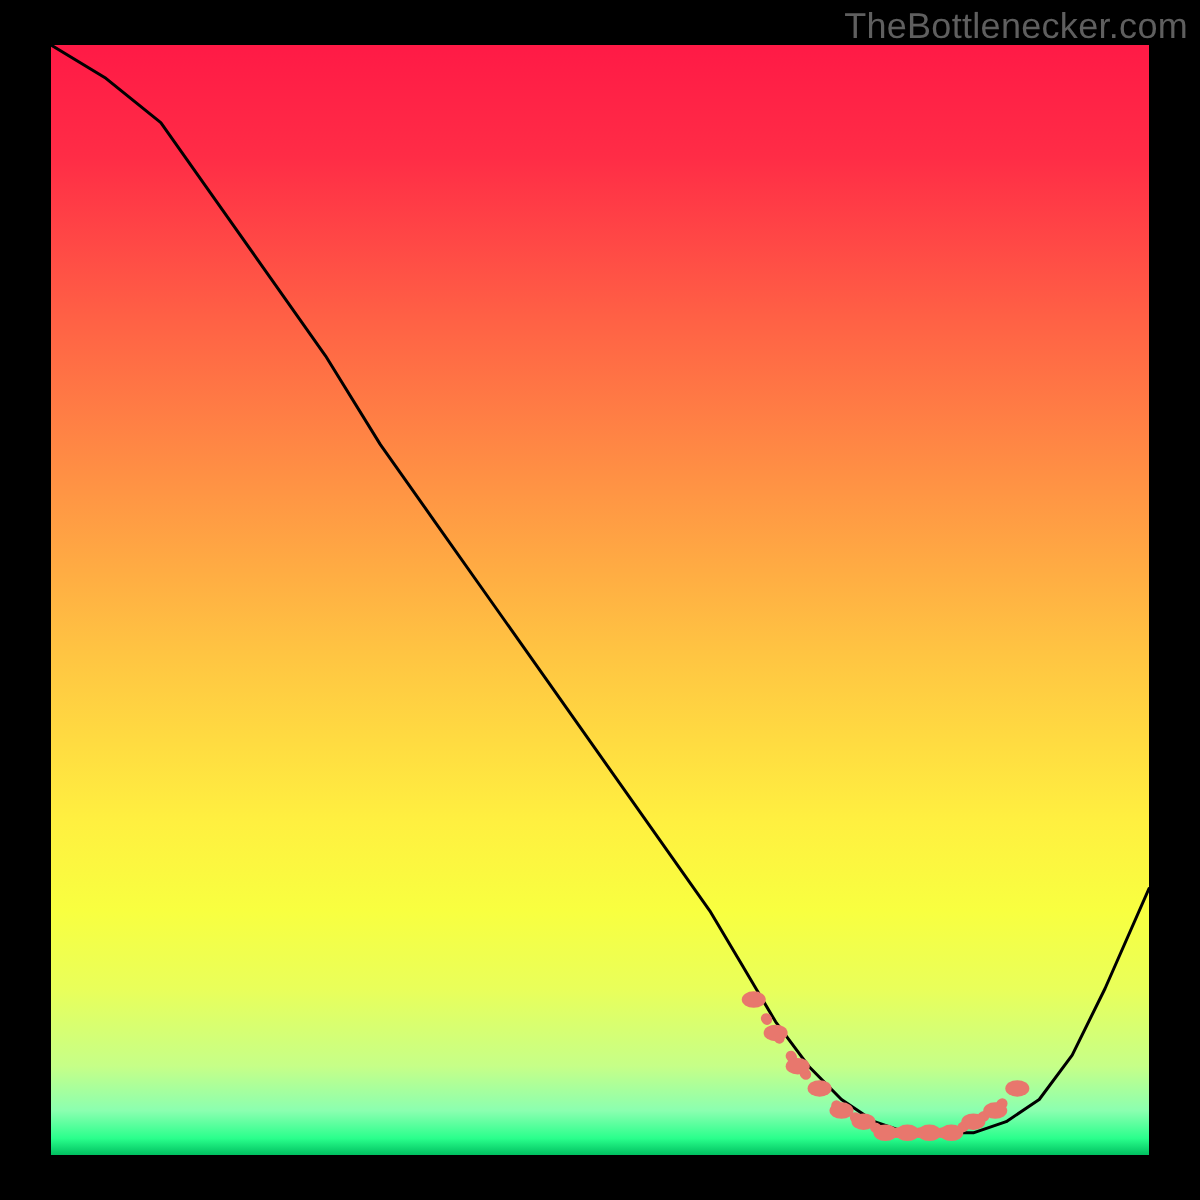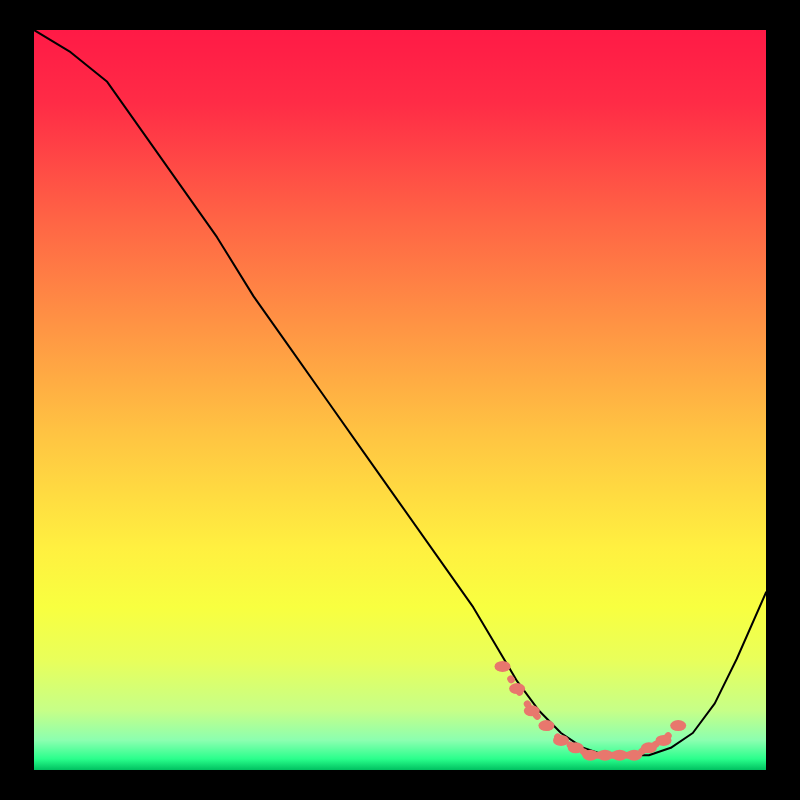--- a/index.html
+++ b/index.html
@@ -38,20 +38,21 @@
   .plot-area svg {
     display: block;
     width: 100%;
     height: 100%;
   }
 </style>
 </head>
 <body>
 
 <div class="outer">
+  <div class="watermark">TheBottlenecker.com</div>
 
   <div class="plot-area">
     <svg viewBox="0 0 732 740" preserveAspectRatio="none">
       <defs>
         <linearGradient id="bg-grad" x1="0" y1="0" x2="0" y2="1">
           <stop offset="0%" stop-color="#ff1a46"></stop>
           <stop offset="10%" stop-color="#ff2c46"></stop>
           <stop offset="25%" stop-color="#ff6245"></stop>
           <stop offset="40%" stop-color="#ff9444"></stop>
           <stop offset="55%" stop-color="#ffc542"></stop>

